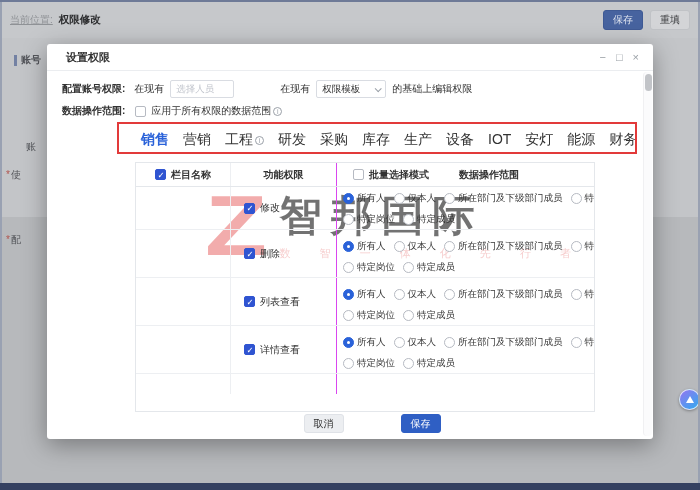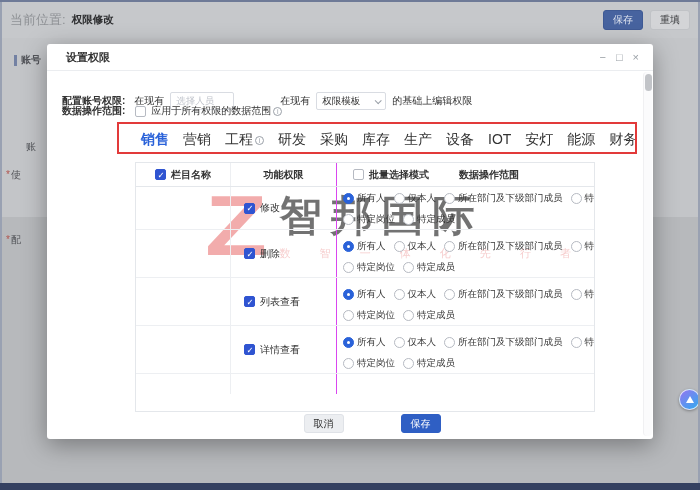--- a/index.html
+++ b/index.html
@@ -6,21 +6,21 @@
   body { font-family:"Liberation Sans","DejaVu Sans",sans-serif; background:#888; }
   .screen { position:relative; width:700px; height:490px; background:#b7b9bc; overflow:hidden;
             border-top:2px solid #6e7a97; }
   .edge-l,.edge-r { position:absolute; top:0; bottom:0; width:2px; background:#99a1b2; z-index:60; }
   .edge-l{left:0;} .edge-r{right:0;}
   .bottom-strip { position:absolute; left:0; right:0; bottom:0; height:7px; background:#344060; z-index:60; }
 
   
   .topbar { position:absolute; left:2px; top:0; right:2px; height:36px; background:#c6c8cb;
             display:flex; align-items:center; padding:0 8px; }
-  .bc-label { font-size:13px; color:#8f9296; }
+  .bc-label { font-size:10px; color:#8f9296;text-decoration:underline; }
   .bc-current { font-size:10.5px; font-weight:bold; color:#2c2d2f; margin-left:6px; }
   .tb-btns { margin-left:auto; display:flex; gap:7px; }
   .tb-btn { height:20px; line-height:18px; padding:0 9px; font-size:10px; border-radius:3px; }
   .tb-save { background:#47639f; color:#dde3ee; border:1px solid #3f5a94; }
   .tb-refill { background:#d3d4d7; color:#3c3d40; border:1px solid #c0c2c6; }
   .panel { position:absolute; left:2px; top:36px; right:2px; height:179px; background:#c3c5c8; }
   .frag { position:absolute; font-size:10px; color:#54565b; z-index:1; white-space:nowrap; }
   .frag-section { left:14px; top:51px; display:flex; align-items:center; gap:4px; font-weight:bold; }
   .frag-bar { width:3px; height:11px; background:#7381a3; }
   .req { color:#b2544e; margin-right:1px; }
@@ -28,21 +28,21 @@
   
   .modal { position:absolute; left:47px; top:42px; width:606px; height:395px; background:#fff;
            border-radius:3px; box-shadow:0 6px 24px rgba(0,0,0,.35); z-index:10; }
   .m-titlebar { height:27px; border-bottom:1px solid #ebedf0; display:flex; align-items:center;
                 padding:0 14px 0 19px; }
   .m-title { font-size:11px; font-weight:bold; color:#333; }
   .m-controls { margin-left:auto; display:flex; gap:10px; color:#9aa0a6; font-size:11px; }
   .m-controls span { cursor:default; line-height:11px; }
 
   .m-config { position:absolute; left:15px; top:36px; display:flex; align-items:center;
-              font-size:10px; color:#333; white-space:nowrap;margin-top:12px; }
+              font-size:10px; color:#333; white-space:nowrap; }
   .m-lbl { font-weight:bold; margin-right:9px; }
   .m-input { width:64px; height:18px; border:1px solid #d9dce2; border-radius:2px; display:flex;
              align-items:center; padding:0 5px; color:#c0c4cc; font-size:9.5px; margin:0 6px; }
   .m-select { width:70px; height:18px; border:1px solid #d9dce2; border-radius:2px; display:flex;
               align-items:center; justify-content:space-between; padding:0 5px; color:#333;
               font-size:9.5px; margin:0 6px; background:#fff; }
   .chev { width:5px; height:5px; border-right:1px solid #9aa0a8; border-bottom:1px solid #9aa0a8;
           transform:rotate(45deg) translateY(-1px); }
   .gap40 { margin-left:40px; }
 

